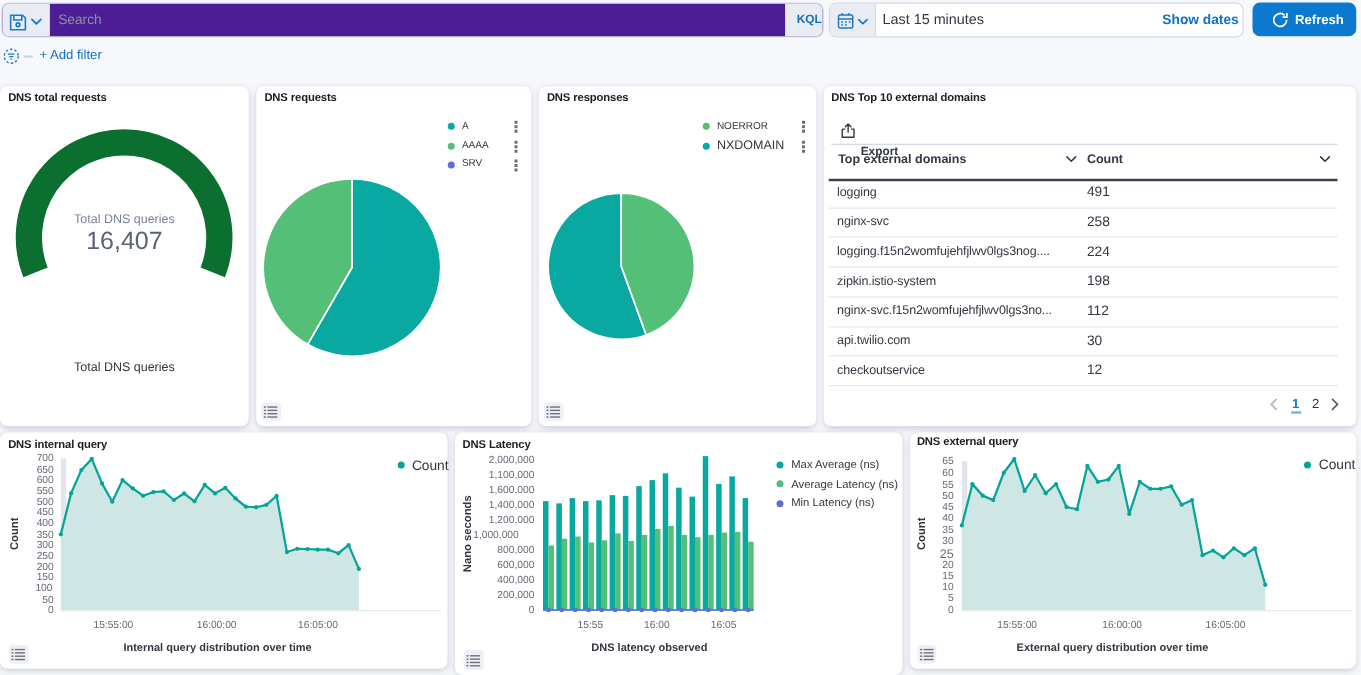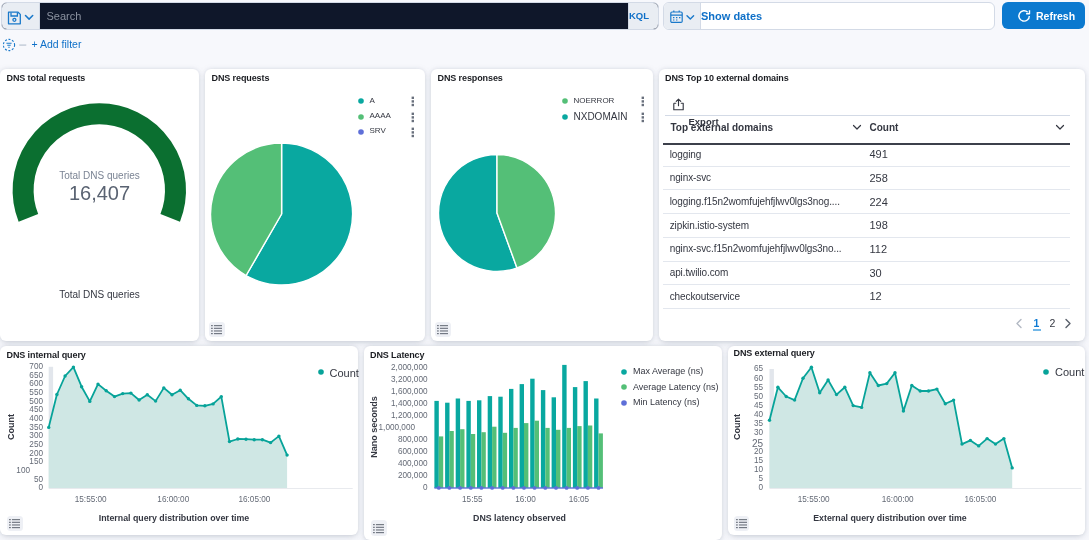--- a/index.html
+++ b/index.html
@@ -4,46 +4,47 @@
 html,body{width:1089px;height:540px;overflow:hidden}
 body{background:#f7f8fc;font-family:"Liberation Sans",sans-serif;position:relative}
 .abs{position:absolute}
 .panel{position:absolute;background:#fff;border-radius:6px;box-shadow:0 .9px 4px -1px rgba(109,120,139,.28),0 2.6px 8px -1px rgba(109,120,139,.18)}
 .ptitle{position:absolute;font-weight:bold;font-size:9px;color:#1a1c21;letter-spacing:-.1px;white-space:nowrap}
 .ctr{transform:translateX(-50%);white-space:nowrap}
 .licon{position:absolute;width:15.5px;height:15.5px;background:#eef0f5;border-radius:3.5px}
 svg{position:absolute;left:0;top:0}
 </style></head><body>
 
-<div class="abs" style="left:1px;top:1.5px;width:657.5px;height:28px;background:#0f172a;border:1px solid #d3dae6;border-radius:6px;display:flex">
+<div class="abs" style="left:1px;top:1.5px;width:657.5px;height:28px;background:#4c1d95;border:1px solid #d3dae6;border-radius:6px;display:flex">
  <div style="width:37.5px;background:#e9edf3;border-right:1px solid #d3dae6;border-radius:5px 0 0 5px;position:relative">
   <svg width="37" height="28" viewBox="0 0 37 28">
    <g stroke="#1a79ca" stroke-width="1.3" fill="none">
     <path d="M6.5 9.2 h9.6 l2.2 2.2 v9.4 h-11.8 z" stroke-linejoin="round"></path>
     <path d="M9 9.4 v3.6 h6.4 v-3.6"></path>
     <circle cx="12.4" cy="16.8" r="1.5"></circle>
     <path d="M23.5 12.5 l3.6 3.6 l3.6 -3.6" stroke-width="1.5" stroke-linecap="round" stroke-linejoin="round"></path>
    </g>
   </svg>
  </div>
  <div style="flex:1;font-size:11px;color:#8b92a0;line-height:26px;padding-left:7px">Search</div>
- <div style="width:29.5px;background:#e9edf3;border-left:1px solid #d3dae6;border-radius:0 5px 5px 0;text-align:left;line-height:26px;font-size:9.5px;font-weight:bold;color:#0f70c8">KQL</div>
+ <div style="width:29.5px;background:#e9edf3;border-left:1px solid #d3dae6;border-radius:0 5px 5px 0;text-align:right;line-height:26px;font-size:9.5px;font-weight:bold;color:#0f70c8">KQL</div>
 </div>
 
 <div class="abs" style="left:663px;top:1.5px;width:332px;height:28px;background:#fff;border:1px solid #d3dae6;border-radius:6px;display:flex">
  <div style="width:37px;background:#e9edf3;border-right:1px solid #d3dae6;border-radius:5px 0 0 5px;position:relative">
   <svg width="37" height="28" viewBox="0 0 37 28">
    <g stroke="#1a79ca" stroke-width="1.2" fill="none">
     <rect x="6.8" y="9" width="11.4" height="10.4" rx="1.2"></rect>
     <path d="M6.8 12.2 h11.4 M9.8 9 v-1.6 M15.2 9 v-1.6"></path>
     <path d="M9 14.6 h1.4 M12 14.6 h1.4 M15 14.6 h1.4 M9 17 h1.4 M12 17 h1.4" stroke-width="1.1"></path>
     <path d="M23 12.7 l3.3 3.3 l3.3 -3.3" stroke-width="1.4" stroke-linecap="round" stroke-linejoin="round"></path>
    </g>
   </svg>
  </div>
+ <div style="flex:1;font-size:11.5px;color:#343741;line-height:26px;padding-left:5px">Last 15 minutes</div>
  <div style="font-size:11px;font-weight:bold;color:#0f70c8;line-height:26px;padding-right:3px">Show dates</div>
 </div>
 
 <div class="abs" style="left:1002px;top:2px;width:83px;height:27px;background:#0b79cf;border-radius:6px">
  <svg width="83" height="27" viewBox="0 0 83 27">
   <g stroke="#fff" stroke-width="1.4" fill="none">
    <path d="M25.7 10.2 A5.2 5.2 0 1 0 27.3 13.9"></path>
    <path d="M27.5 8.3 v3.4 h-3.4" stroke-linejoin="round"></path>
   </g>
   <text x="34" y="17.5" font-size="10.5" font-weight="bold" fill="#fff" font-family="Liberation Sans">Refresh</text>
@@ -218,21 +219,21 @@
     <circle cx="237.8" cy="438.5" r="1.7" fill="#07a399"></circle>
     <circle cx="246.0" cy="438.7" r="1.7" fill="#07a399"></circle>
     <circle cx="254.2" cy="439.2" r="1.7" fill="#07a399"></circle>
     <circle cx="262.4" cy="439.2" r="1.7" fill="#07a399"></circle>
     <circle cx="270.6" cy="442.1" r="1.7" fill="#07a399"></circle>
     <circle cx="278.9" cy="435.6" r="1.7" fill="#07a399"></circle>
     <circle cx="287.1" cy="454.6" r="1.7" fill="#07a399"></circle>
   </svg>
 <div class="abs" style="left:43px;top:483.3px;font-size:8.2px;color:#646a76;transform:translateX(-100%)">0</div>
 <div class="abs" style="left:43px;top:474.6px;font-size:8.2px;color:#646a76;transform:translateX(-100%)">50</div>
-<div class="abs" style="left:30px;top:466.0px;font-size:8.2px;color:#646a76;transform:translateX(-100%)">100</div>
+<div class="abs" style="left:42px;top:466.0px;font-size:8.2px;color:#646a76;transform:translateX(-100%)">100</div>
 <div class="abs" style="left:43px;top:457.3px;font-size:8.2px;color:#646a76;transform:translateX(-100%)">150</div>
 <div class="abs" style="left:43px;top:448.7px;font-size:8.2px;color:#646a76;transform:translateX(-100%)">200</div>
 <div class="abs" style="left:43px;top:440.0px;font-size:8.2px;color:#646a76;transform:translateX(-100%)">250</div>
 <div class="abs" style="left:43px;top:431.4px;font-size:8.2px;color:#646a76;transform:translateX(-100%)">300</div>
 <div class="abs" style="left:43px;top:422.7px;font-size:8.2px;color:#646a76;transform:translateX(-100%)">350</div>
 <div class="abs" style="left:43px;top:414.0px;font-size:8.2px;color:#646a76;transform:translateX(-100%)">400</div>
 <div class="abs" style="left:43px;top:405.4px;font-size:8.2px;color:#646a76;transform:translateX(-100%)">450</div>
 <div class="abs" style="left:43px;top:396.7px;font-size:8.2px;color:#646a76;transform:translateX(-100%)">500</div>
 <div class="abs" style="left:43px;top:388.1px;font-size:8.2px;color:#646a76;transform:translateX(-100%)">550</div>
 <div class="abs" style="left:43px;top:379.4px;font-size:8.2px;color:#646a76;transform:translateX(-100%)">600</div>
@@ -313,21 +314,21 @@
   </svg>
 <div class="abs" style="left:427.5px;top:483.3px;font-size:8.2px;color:#646a76;transform:translateX(-100%)">0</div>
 <div class="abs" style="left:427.5px;top:471.3px;font-size:8.2px;color:#646a76;transform:translateX(-100%)">200,000</div>
 <div class="abs" style="left:427.5px;top:459.3px;font-size:8.2px;color:#646a76;transform:translateX(-100%)">400,000</div>
 <div class="abs" style="left:427.5px;top:447.3px;font-size:8.2px;color:#646a76;transform:translateX(-100%)">600,000</div>
 <div class="abs" style="left:427.5px;top:435.3px;font-size:8.2px;color:#646a76;transform:translateX(-100%)">800,000</div>
 <div class="abs" style="left:415px;top:423.2px;font-size:8.2px;color:#646a76;transform:translateX(-100%)">1,000,000</div>
 <div class="abs" style="left:427.5px;top:411.2px;font-size:8.2px;color:#646a76;transform:translateX(-100%)">1,200,000</div>
 <div class="abs" style="left:427.5px;top:399.2px;font-size:8.2px;color:#646a76;transform:translateX(-100%)">1,400,000</div>
 <div class="abs" style="left:427.5px;top:387.2px;font-size:8.2px;color:#646a76;transform:translateX(-100%)">1,600,000</div>
-<div class="abs" style="left:427.5px;top:375.2px;font-size:8.2px;color:#646a76;transform:translateX(-100%)">3,200,000</div>
+<div class="abs" style="left:427.5px;top:375.2px;font-size:8.2px;color:#646a76;transform:translateX(-100%)">1,100,000</div>
 <div class="abs" style="left:427.5px;top:363.2px;font-size:8.2px;color:#646a76;transform:translateX(-100%)">2,000,000</div>
 <div class="abs ctr" style="left:472.3px;top:494.5px;font-size:8.2px;color:#646a76">15:55</div>
 <div class="abs ctr" style="left:525.5px;top:494.5px;font-size:8.2px;color:#646a76">16:00</div>
 <div class="abs ctr" style="left:578.9px;top:494.5px;font-size:8.2px;color:#646a76">16:05</div>
 <div class="abs" style="left:374px;top:427px;font-size:9px;font-weight:bold;color:#343741;transform:translate(-50%,-50%) rotate(-90deg);white-space:nowrap">Nano seconds</div>
 <div class="abs ctr" style="left:519.5px;top:513px;font-size:8.8px;font-weight:bold;color:#343741">DNS latency observed</div>
 <svg class="abs" style="left:618px;top:365.7px" width="12" height="12">
     <circle cx="6" cy="6" r="2.8" fill="#09a8a0"></circle>
   </svg>
 <div class="abs" style="left:633px;top:366.2px;font-size:9px;color:#343741">Max Average (ns)</div>

